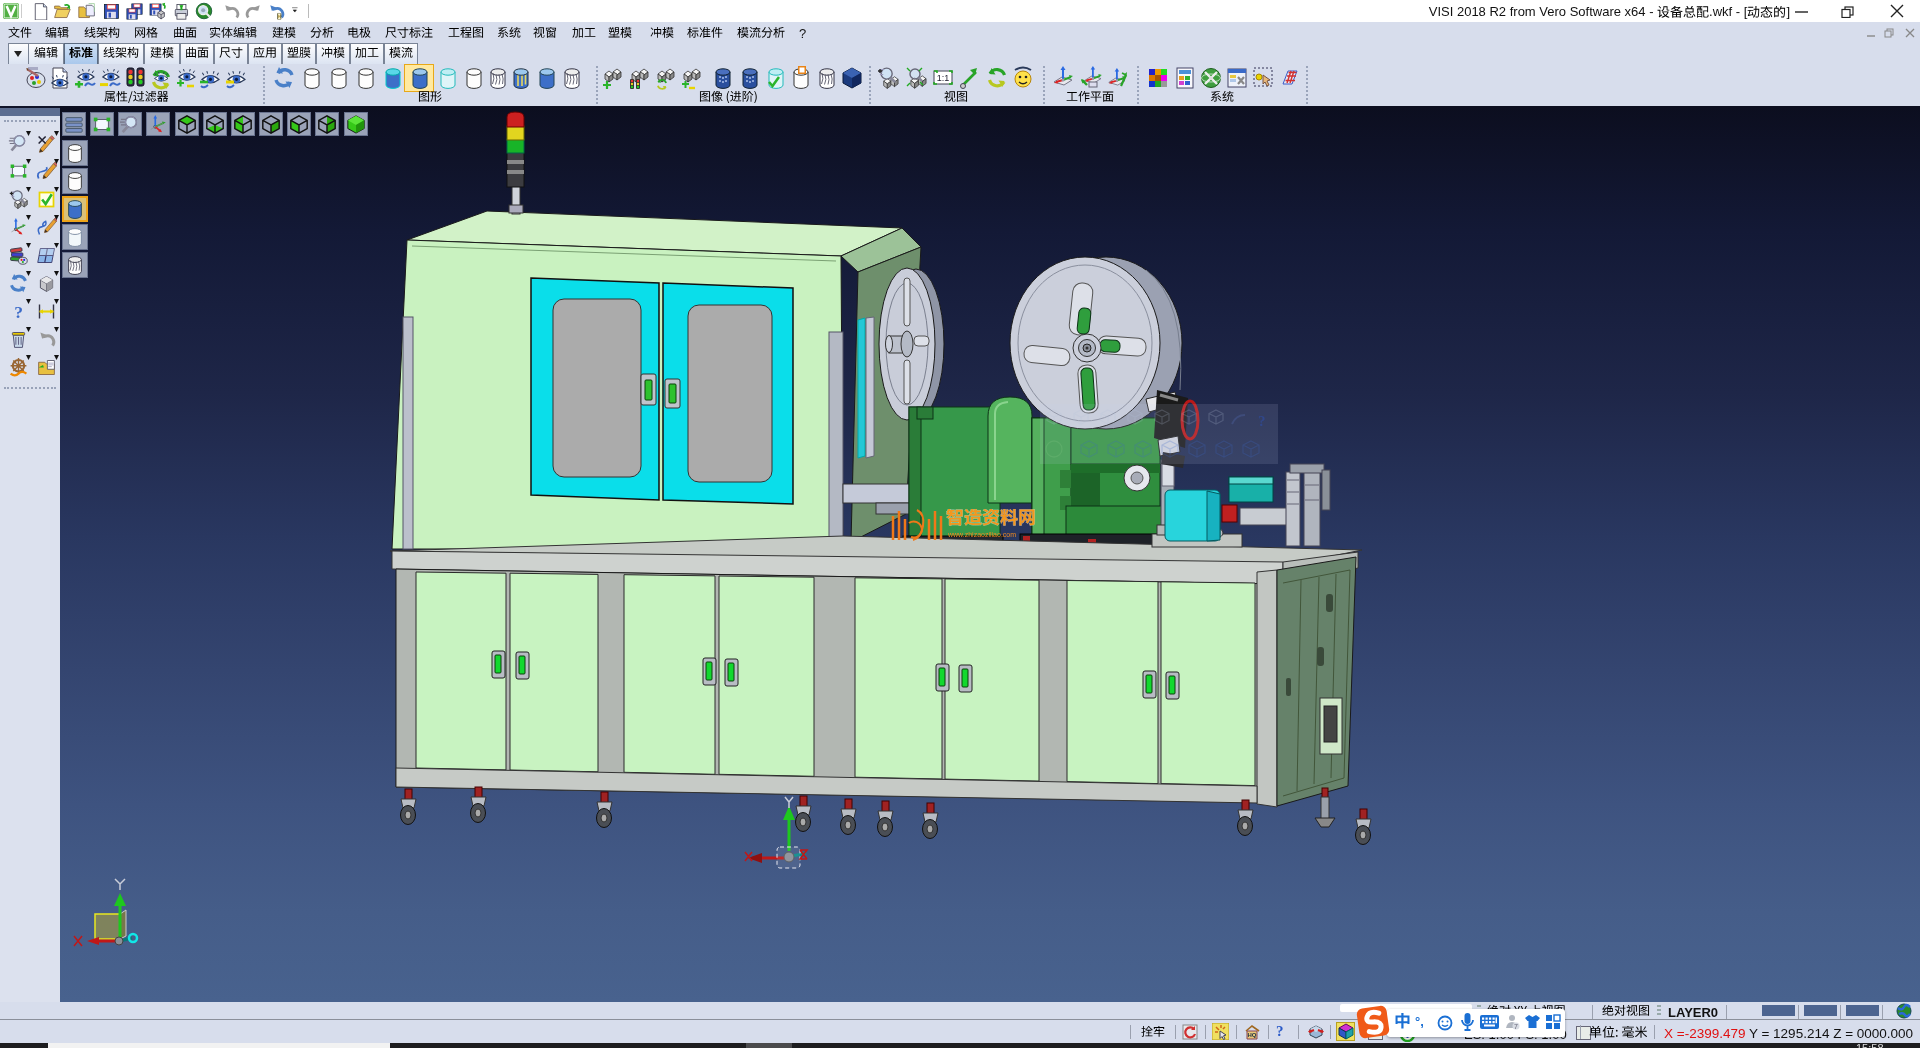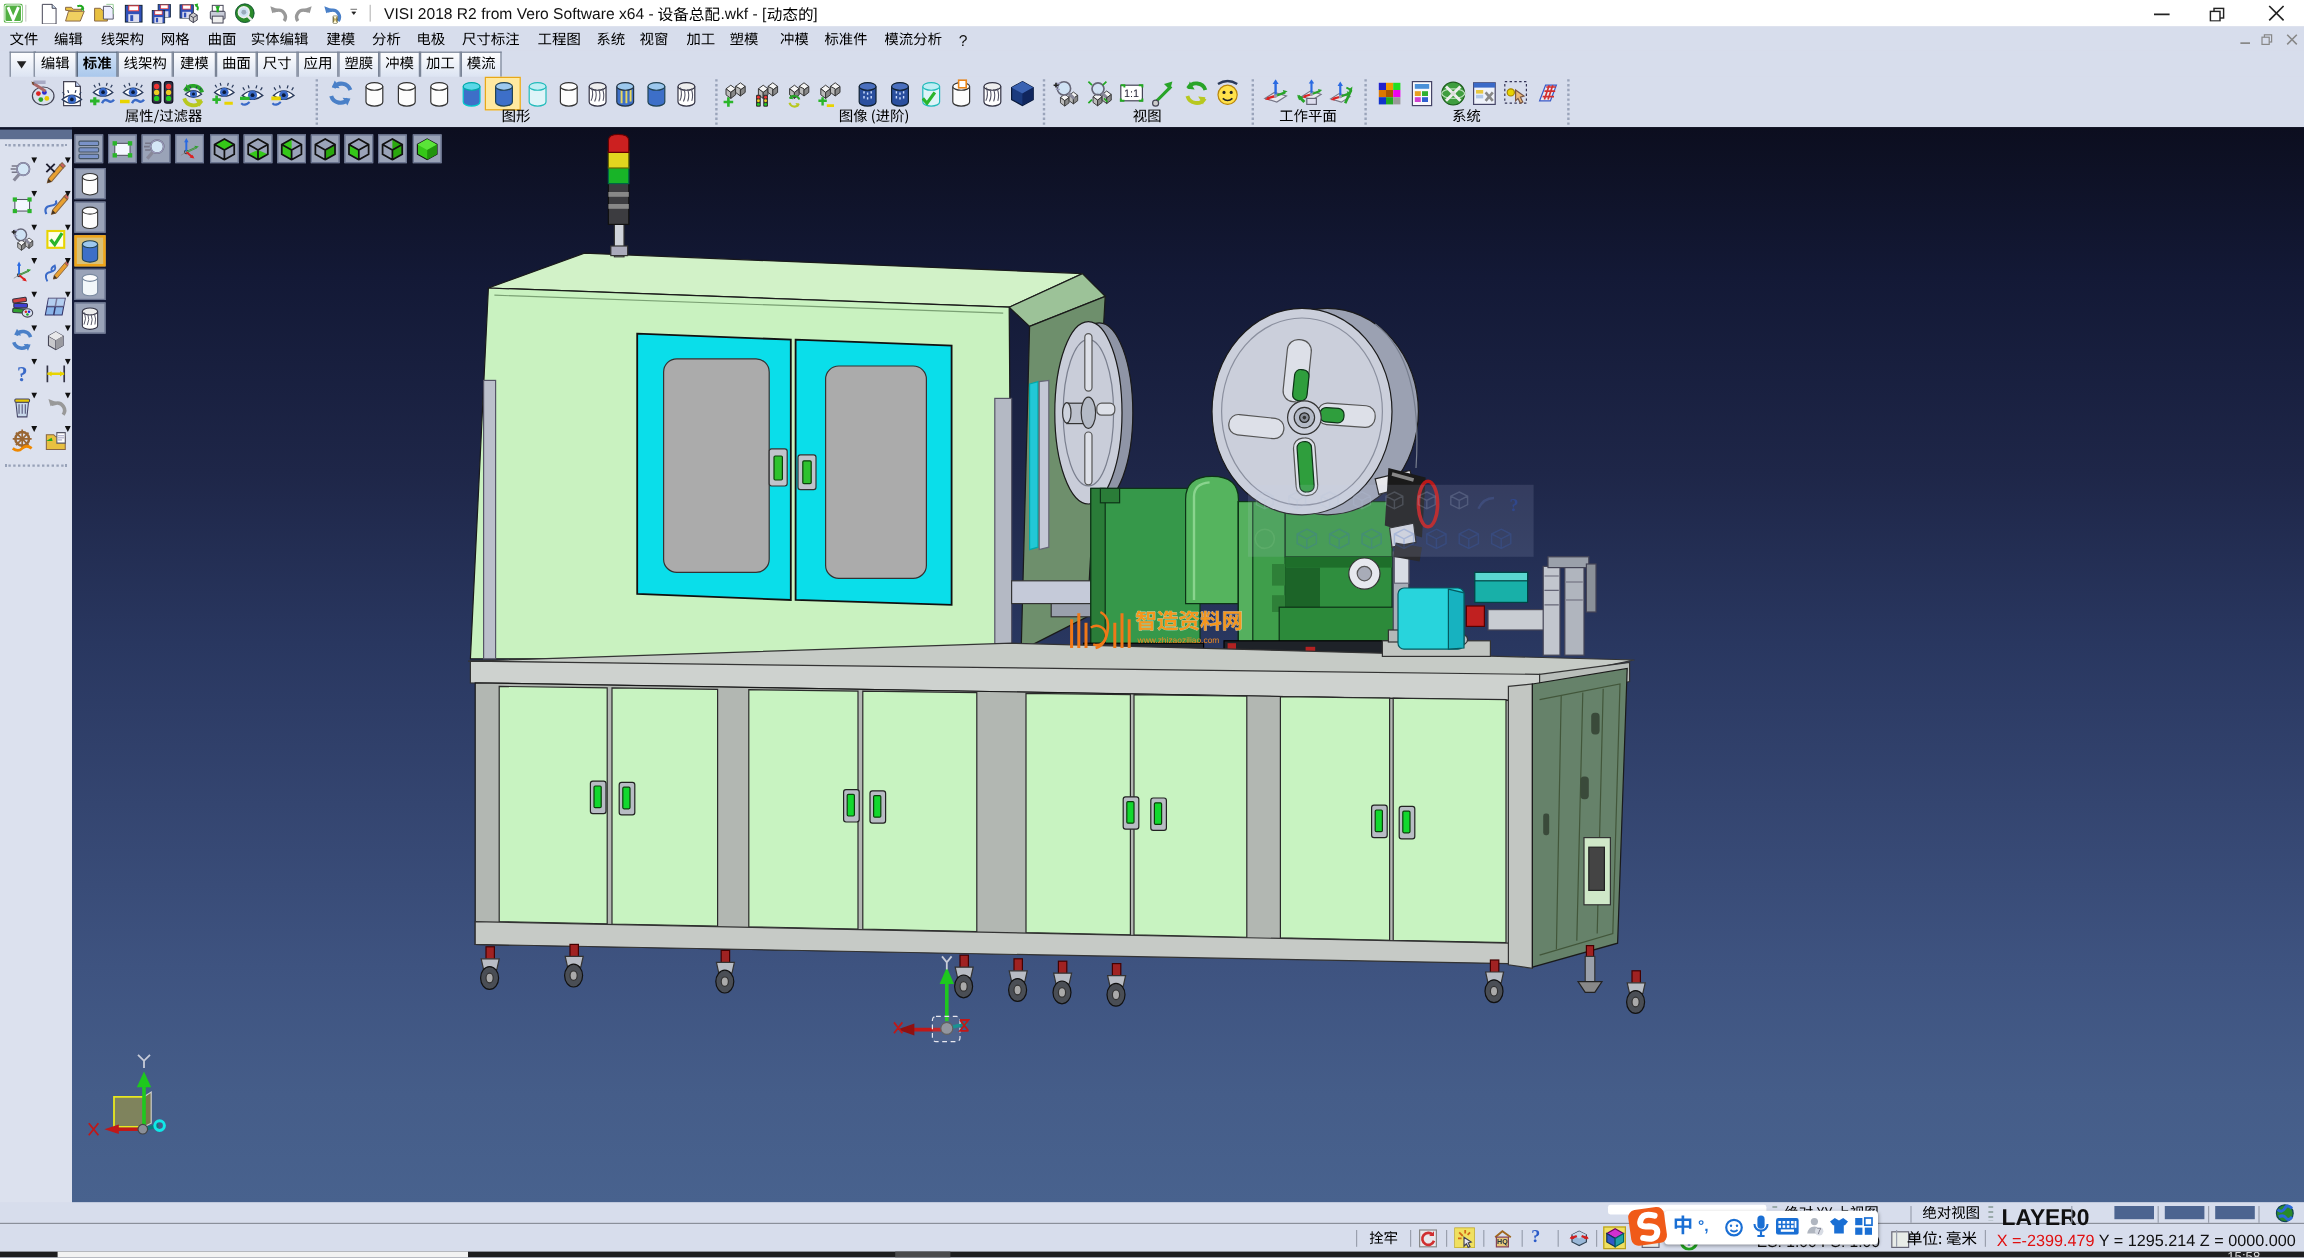--- a/index.html
+++ b/index.html
@@ -485,21 +485,21 @@
 <svg class="ic" style="left:245px;top:2px" width="18" height="18" viewBox="0 0 22 22">
     <use href="#s-redo"></use>
   </svg>
 <svg class="ic" style="left:267px;top:2px" width="18" height="18" viewBox="0 0 22 22">
     <use href="#s-undob"></use>
   </svg>
 <svg class="ic" style="left:291px;top:5px" width="12" height="12" viewBox="0 0 22 22">
     <use href="#s-caret"></use>
   </svg>
 <div style="position:absolute;left:308px;top:4px;width:1px;height:14px;background:#bbb"></div>
-<div style="position:absolute;left:320px;top:4px;width:1470px;text-align:left;font-size:13px;color:#111;height:16px"><span style="display:inline-flex;align-items:center">
+<div style="position:absolute;left:320px;top:4px;width:1470px;text-align:right;font-size:13px;color:#111;height:16px"><span style="display:inline-flex;align-items:center">
       <span>VISI 2018 R2 from Vero Software x64 -&nbsp;</span>
       <svg style="position:relative;top:1px" width="52.0" height="13" viewBox="0 -82 400 100">
         <g fill="#000">
           <use href="#g35774" x="0"></use>
           <use href="#g22791" x="100"></use>
           <use href="#g24635" x="200"></use>
           <use href="#g37197" x="300"></use>
         </g>
       </svg>
       <span>.wkf - [</span>
@@ -1392,21 +1392,21 @@
 <div class="vs" style="left:1592px;top:1005px"></div>
 <svg class="ct" style="left:1602.0px;top:1005.0px" width="48.0" height="12" viewBox="0 -82 400 100">
     <g fill="#000">
       <use href="#g32477" x="0"></use>
       <use href="#g23545" x="100"></use>
       <use href="#g35270" x="200"></use>
       <use href="#g22270" x="300"></use>
     </g>
   </svg>
 <div style="position:absolute;left:1657px;top:1005px;width:4px;height:12px;background:repeating-linear-gradient(180deg,#9aa 0 2px,transparent 2px 4px)"></div>
-<span class="sp" style="left:1668px;top:1005px;font-size:19px;font-weight:bold">LAYER0</span>
+<span class="sp" style="left:1668px;top:1005px;font-size:13px;font-weight:bold">LAYER0</span>
 <div class="vs" style="left:1726px;top:1005px"></div>
 <div class="meter" style="left:1762px"></div>
 <div class="vs" style="left:1798px;top:1005px"></div>
 <div class="meter" style="left:1804px"></div>
 <div class="vs" style="left:1840px;top:1005px"></div>
 <div class="meter" style="left:1846px"></div>
 <div class="vs" style="left:1882px;top:1005px"></div>
 <svg class="ic" style="left:1896px;top:1003px" width="16" height="16" viewBox="0 0 16 16">
     <circle cx="8" cy="8" r="7" fill="#2a8a2a" stroke="#145"></circle>
     <path d="M2 5q4 3 6-1t6 0M3 11q4-2 6 1t5-1" stroke="#2a68d8" stroke-width="2.5" fill="none"></path>

